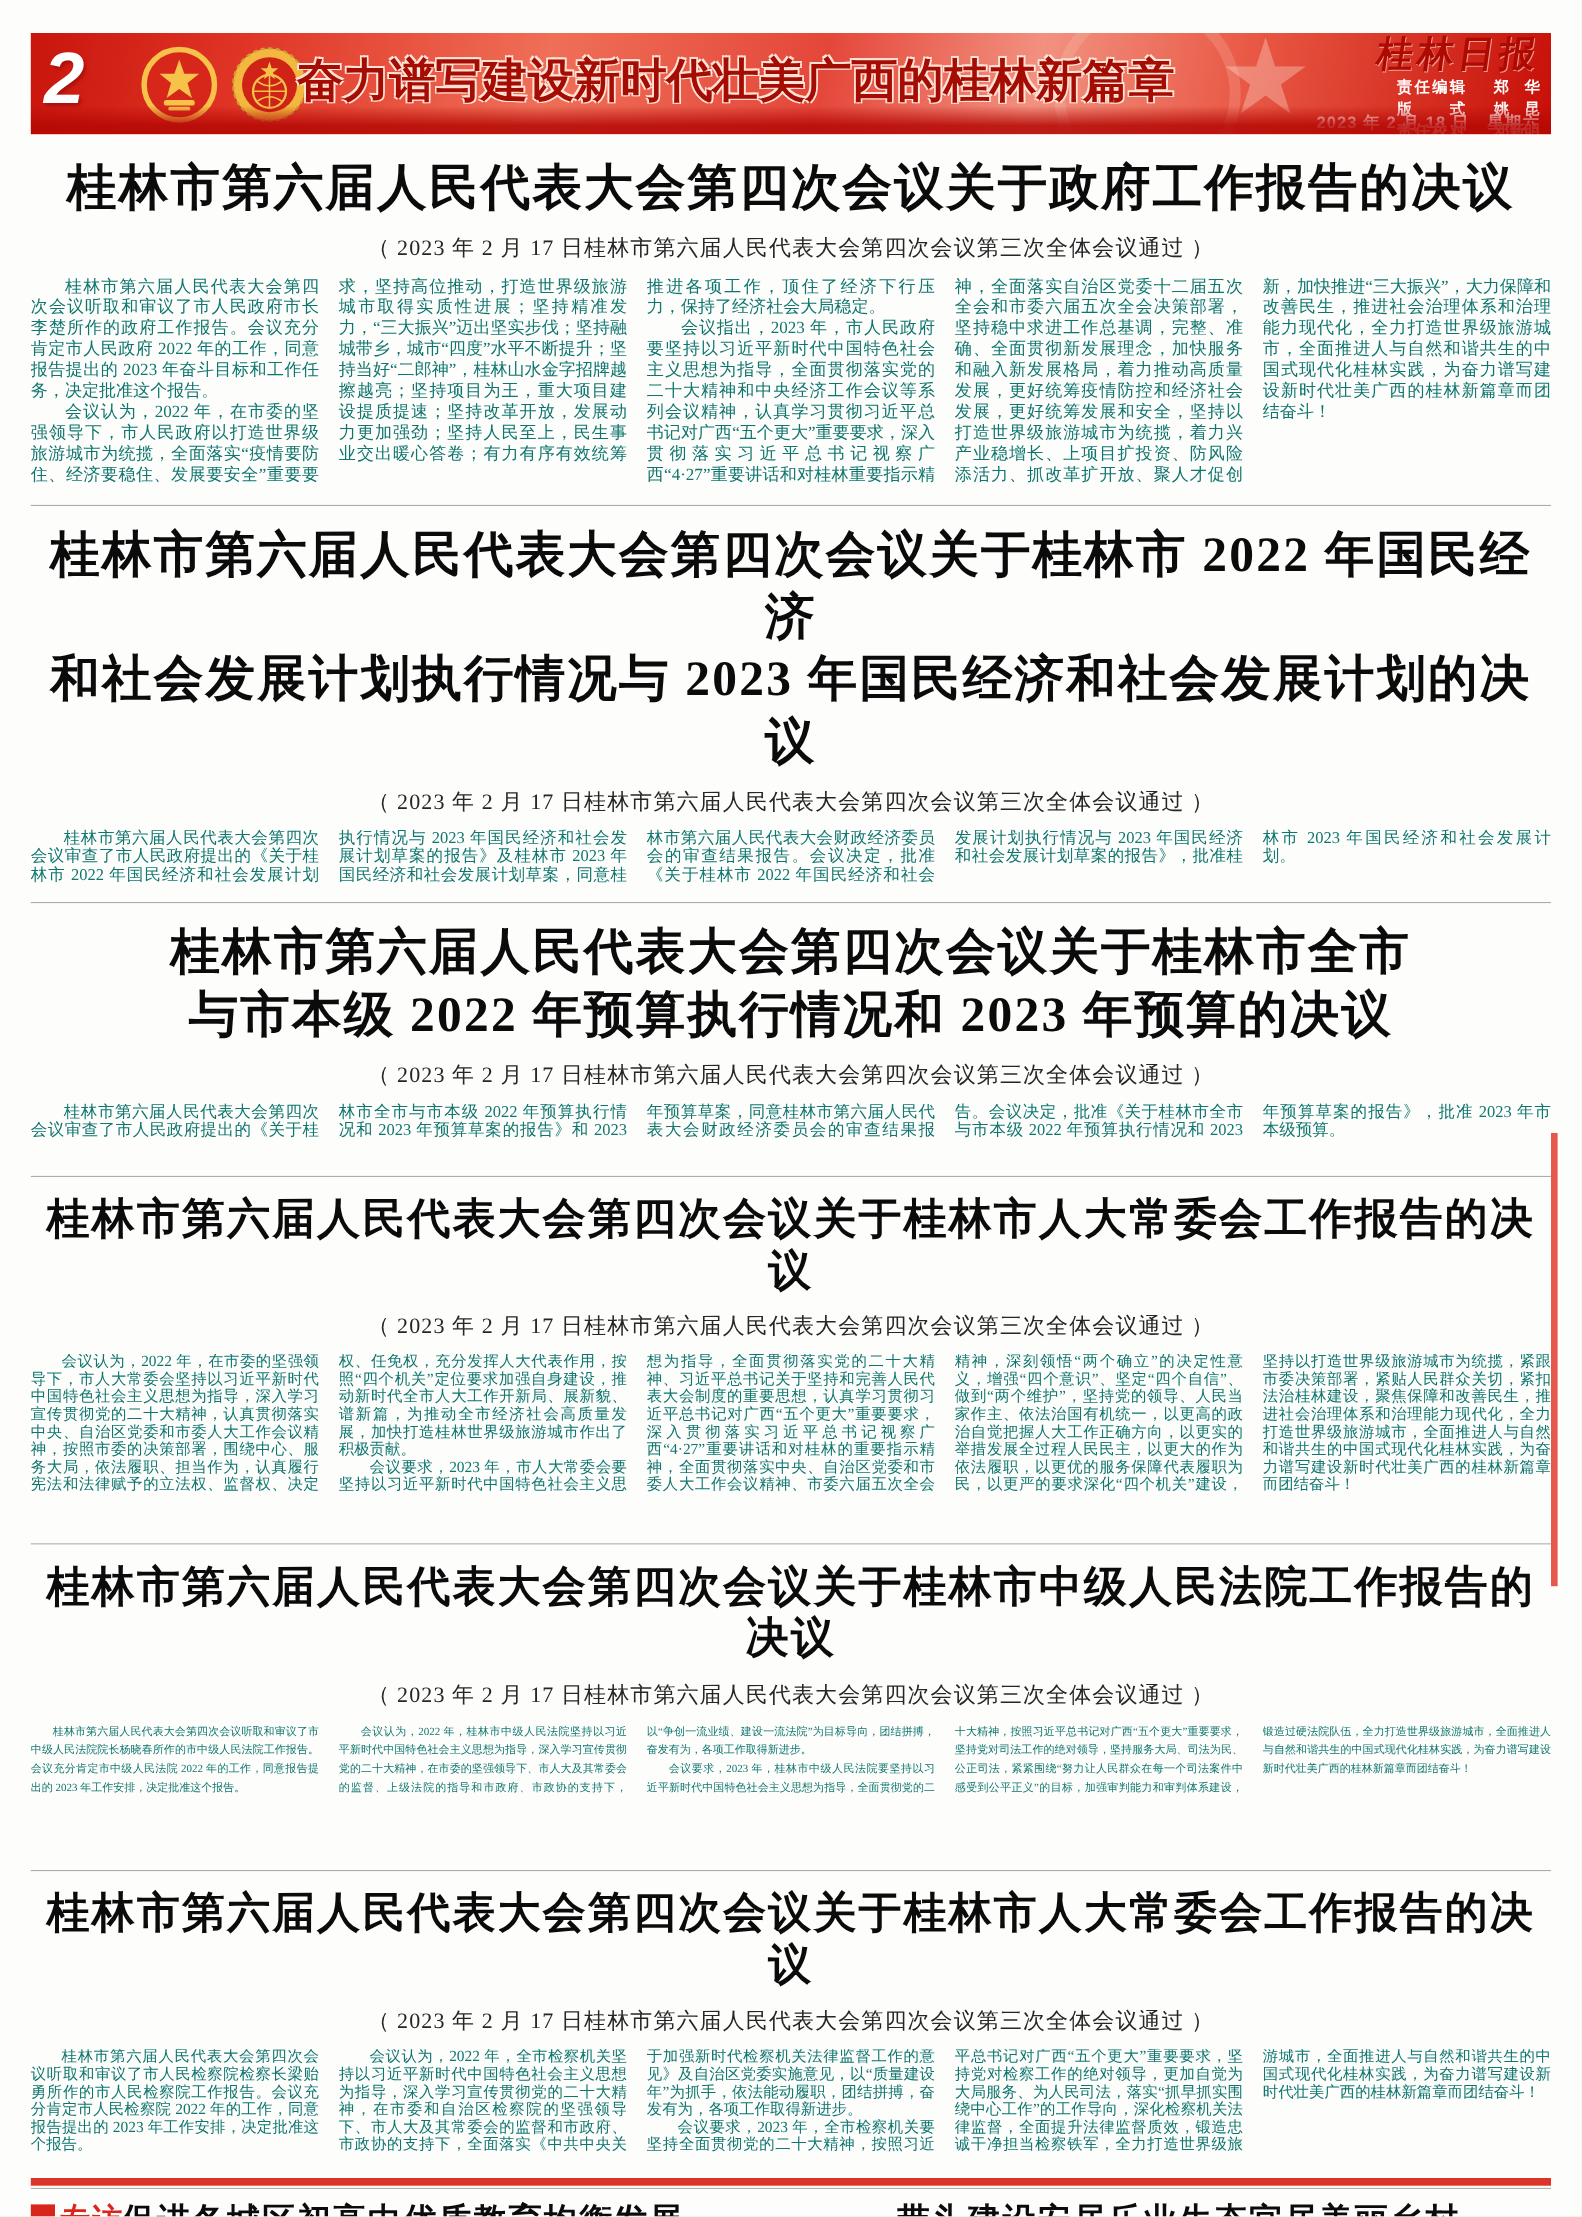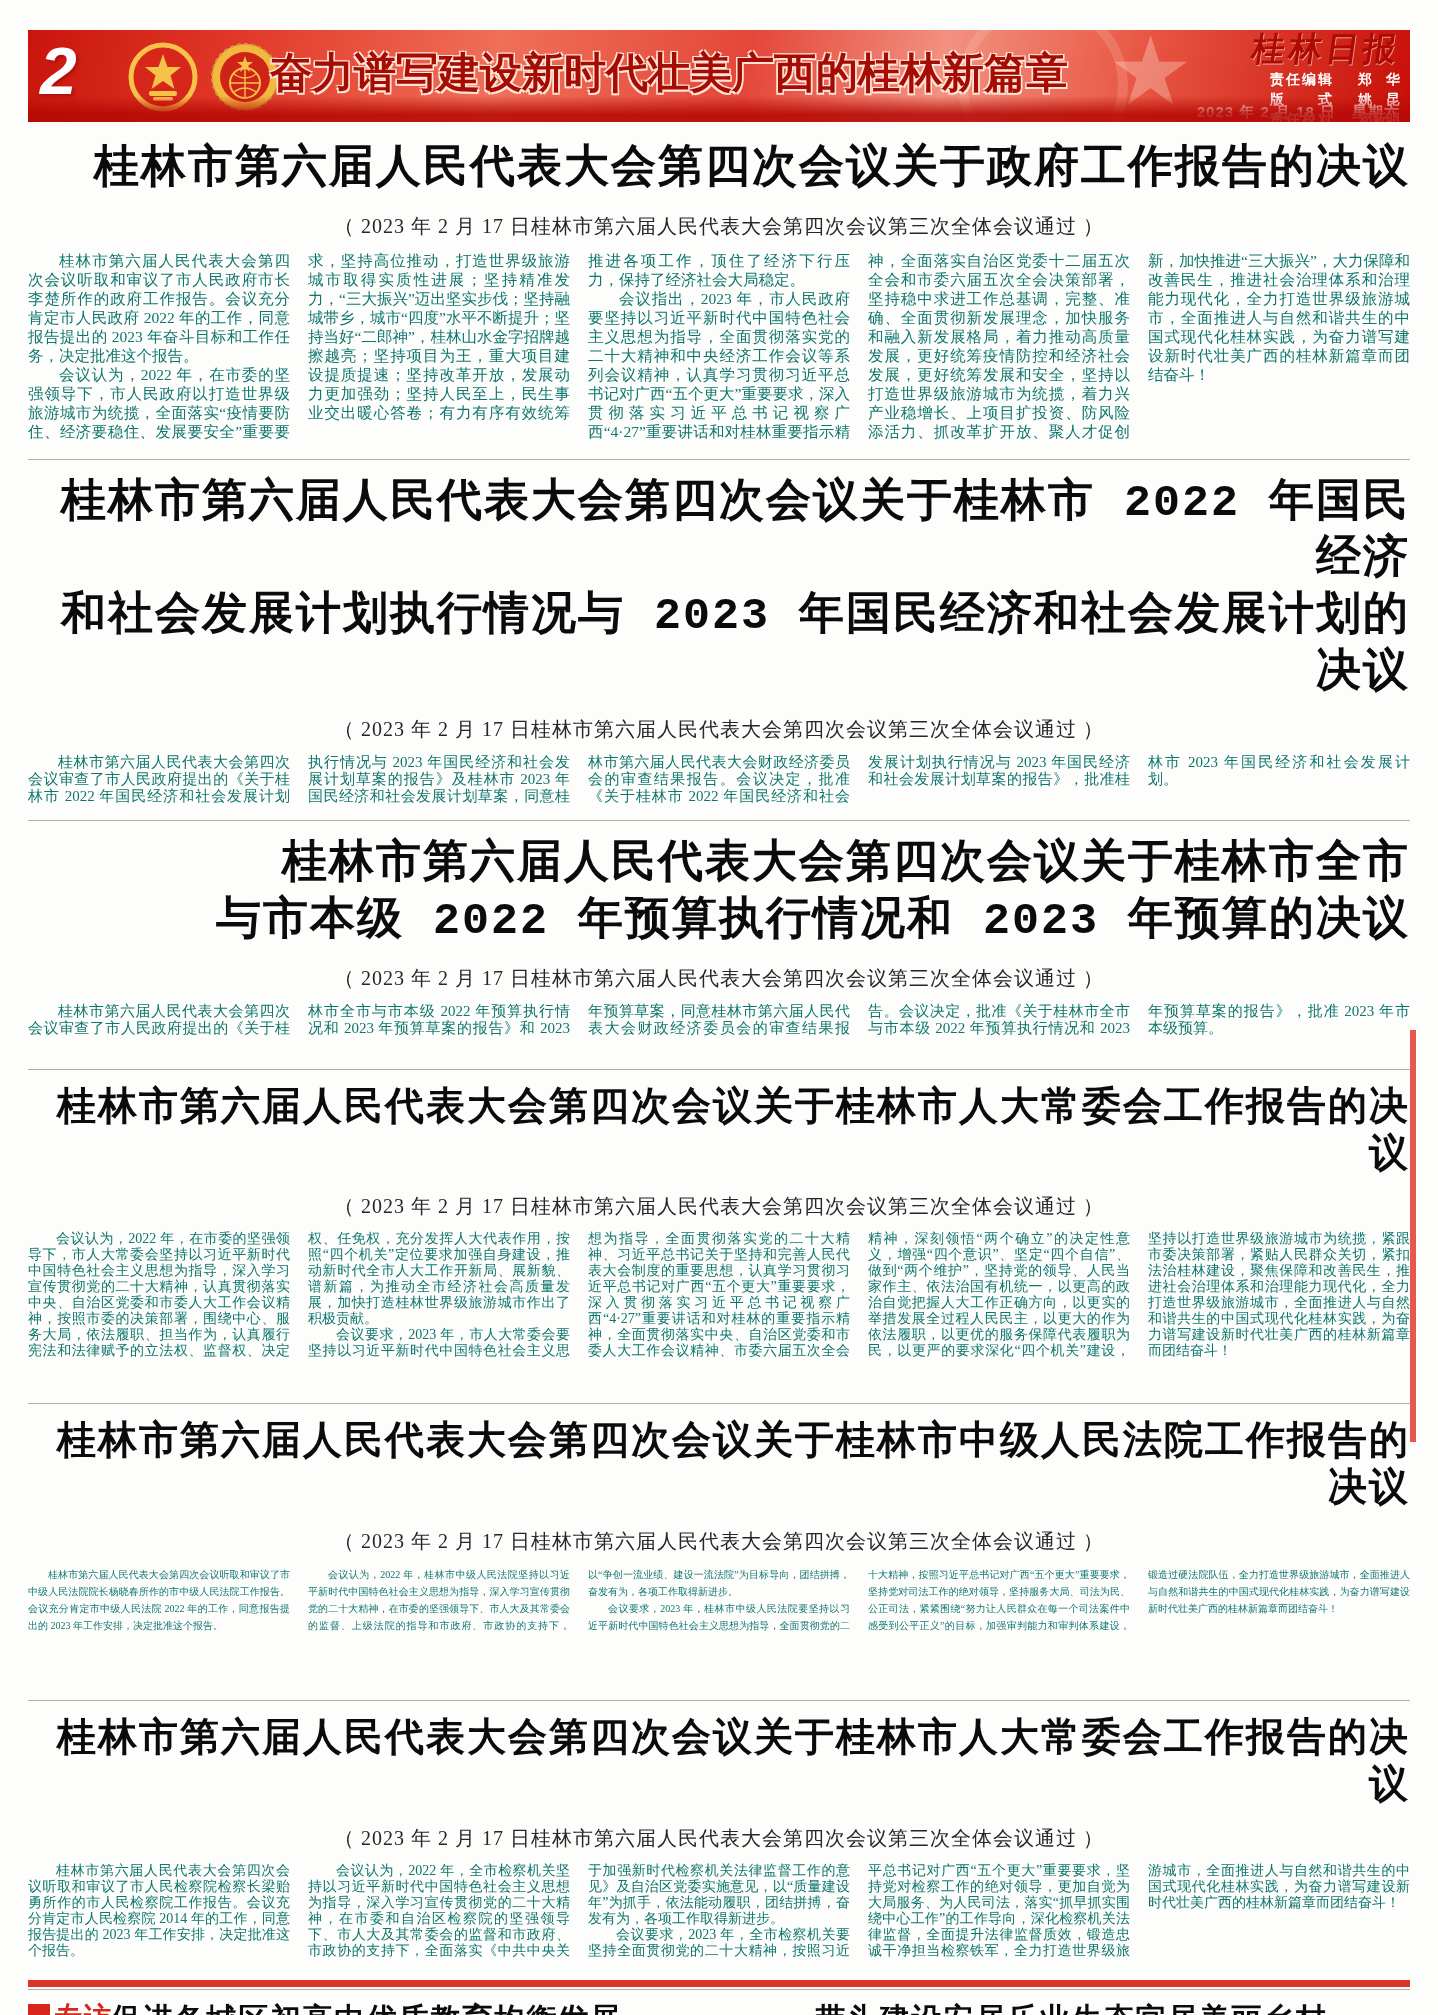--- a/index.html
+++ b/index.html
@@ -24,21 +24,21 @@
     border:10px solid rgba(255,220,205,.18);}
   .masthead{position:absolute;right:10px;top:2px;font:700 33px/1 "DejaVu Serif",serif;color:#ad0a02;
     transform:skewX(-8deg);letter-spacing:4px;text-shadow:1px 1px 0 rgba(255,235,225,.6);}
   .staff{position:absolute;right:10px;top:40px;color:#fff;font:700 14px/1.42 "Liberation Sans",sans-serif;}
   .staff-row{display:flex;justify-content:flex-end;gap:26px;}
   .staff-role{display:inline-block;min-width:62px;text-align:justify;text-align-last:justify;}
   .banner-date{position:absolute;right:10px;bottom:3px;color:#fff;font:700 15px/1 "Liberation Sans",sans-serif;letter-spacing:1px;}
   
   .flow{position:absolute;left:0;top:126px;width:1438px;}
   .article{margin:0 28px;}
-  .art-title{margin:16px 0 0;text-align:right;font-family:Liberation Mono, monospace;font-weight:900;
+  .art-title{margin:16px 0 0;text-align:center;font-family:Liberation Serif, serif;font-weight:900;
     color:#0b0b0b;letter-spacing:2px;}
   .t46{font-size:45px;line-height:1.26;}
   .t40{font-size:39px;line-height:1.2;}
   .art-sub{text-align:center;font:400 20px/1 "Liberation Serif",serif;color:#262626;
     letter-spacing:1px;margin:17px 0 15px;}
   .art-body{column-gap:18px;column-count:5;text-align:justify;overflow:hidden;color:#0f766e;}
   .art-body p{margin:0;text-indent:2em;}
   .b1{font-size:15.5px;line-height:19px;height:196px;}
   .b2{font-size:15px;line-height:17px;height:54px;}
   .b4{font-size:14px;line-height:16px;height:160px;}
@@ -171,21 +171,21 @@
           <p>会议要求，2023 年，桂林市中级人民法院要坚持以习近平新时代中国特色社会主义思想为指导，全面贯彻党的二十大精神，按照习近平总书记对广西“五个更大”重要要求，坚持党对司法工作的绝对领导，坚持服务大局、司法为民、公正司法，紧紧围绕“努力让人民群众在每一个司法案件中感受到公平正义”的目标，加强审判能力和审判体系建设，锻造过硬法院队伍，全力打造世界级旅游城市，全面推进人与自然和谐共生的中国式现代化桂林实践，为奋力谱写建设新时代壮美广西的桂林新篇章而团结奋斗！</p>
         </div>
     </div>
     <div class="divider"></div>
 
     <div class="article">
       <h1 class="art-title t40">桂林市第六届人民代表大会第四次会议关于桂林市人大常委会工作报告的决议</h1>
       <div class="art-sub">（ 2023 年 2 月 17 日桂林市第六届人民代表大会第四次会议第三次全体会议通过 ）</div>
       <div class="art-body b6">
 
-      <p>桂林市第六届人民代表大会第四次会议听取和审议了市人民检察院检察长梁贻勇所作的市人民检察院工作报告。会议充分肯定市人民检察院 2014 年的工作，同意报告提出的 2023 年工作安排，决定批准这个报告。</p>
+      <p>桂林市第六届人民代表大会第四次会议听取和审议了市人民检察院检察长梁贻勇所作的市人民检察院工作报告。会议充分肯定市人民检察院 2022 年的工作，同意报告提出的 2023 年工作安排，决定批准这个报告。</p>
           <p>会议认为，2022 年，全市检察机关坚持以习近平新时代中国特色社会主义思想为指导，深入学习宣传贯彻党的二十大精神，在市委和自治区检察院的坚强领导下、市人大及其常委会的监督和市政府、市政协的支持下，全面落实《中共中央关于加强新时代检察机关法律监督工作的意见》及自治区党委实施意见，以“质量建设年”为抓手，依法能动履职，团结拼搏，奋发有为，各项工作取得新进步。</p>
           <p>会议要求，2023 年，全市检察机关要坚持全面贯彻党的二十大精神，按照习近平总书记对广西“五个更大”重要要求，坚持党对检察工作的绝对领导，更加自觉为大局服务、为人民司法，落实“抓早抓实围绕中心工作”的工作导向，深化检察机关法律监督，全面提升法律监督质效，锻造忠诚干净担当检察铁军，全力打造世界级旅游城市，全面推进人与自然和谐共生的中国式现代化桂林实践，为奋力谱写建设新时代壮美广西的桂林新篇章而团结奋斗！</p>
         </div>
     </div>
     <div class="divider"></div>
 
     <div class="interviews">
       <div class="iv-label">
         <span class="sq"></span>
         <span class="tx">专访</span>

